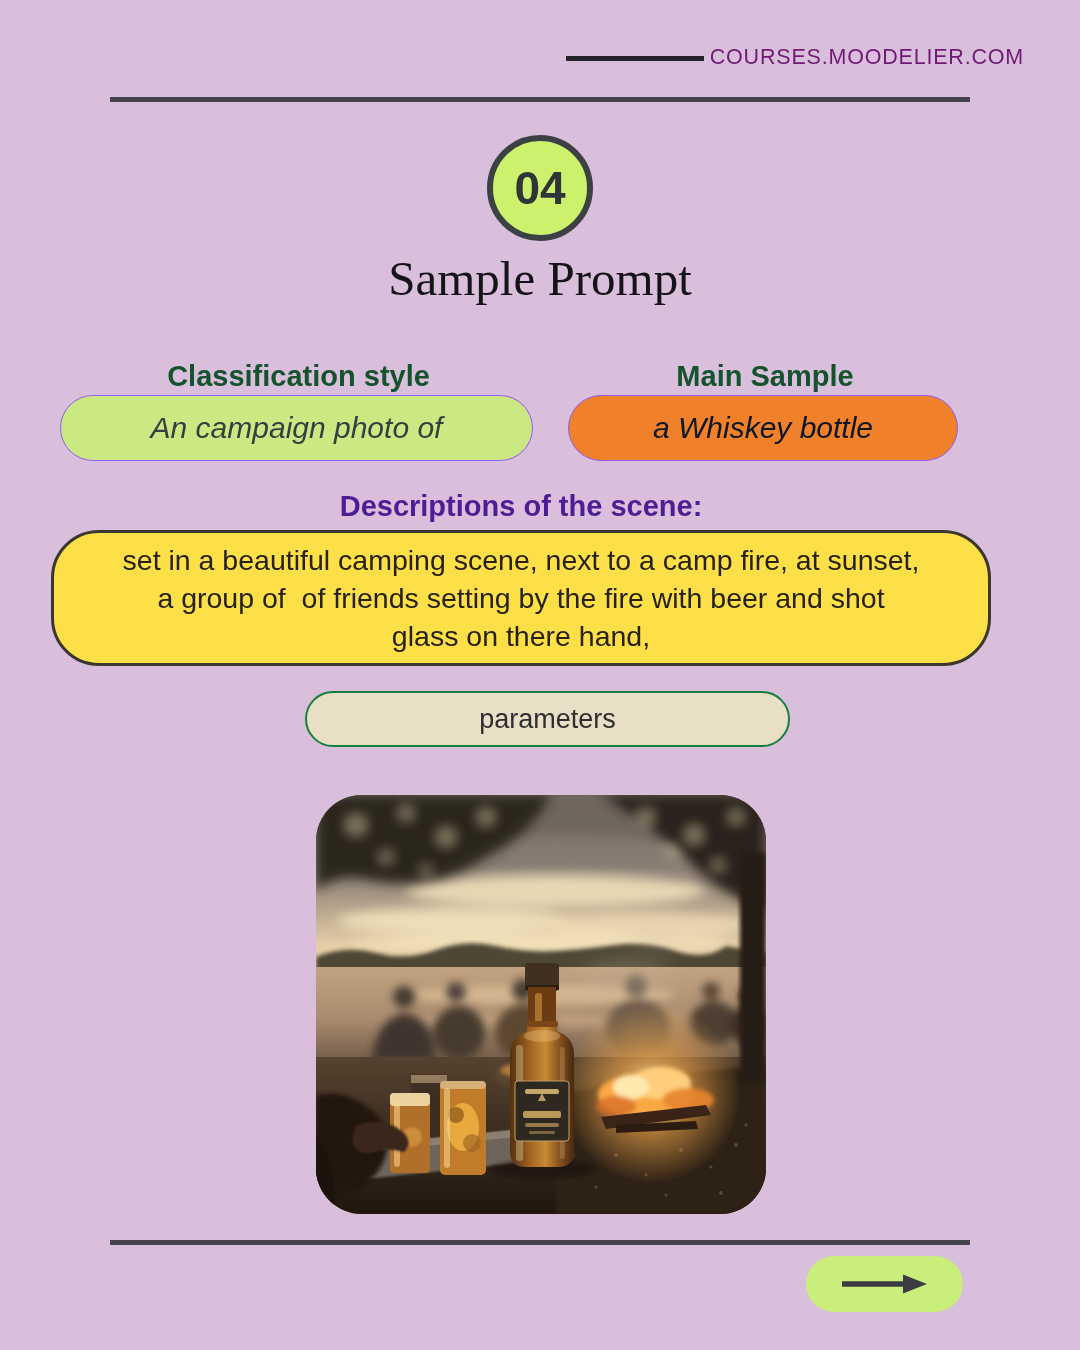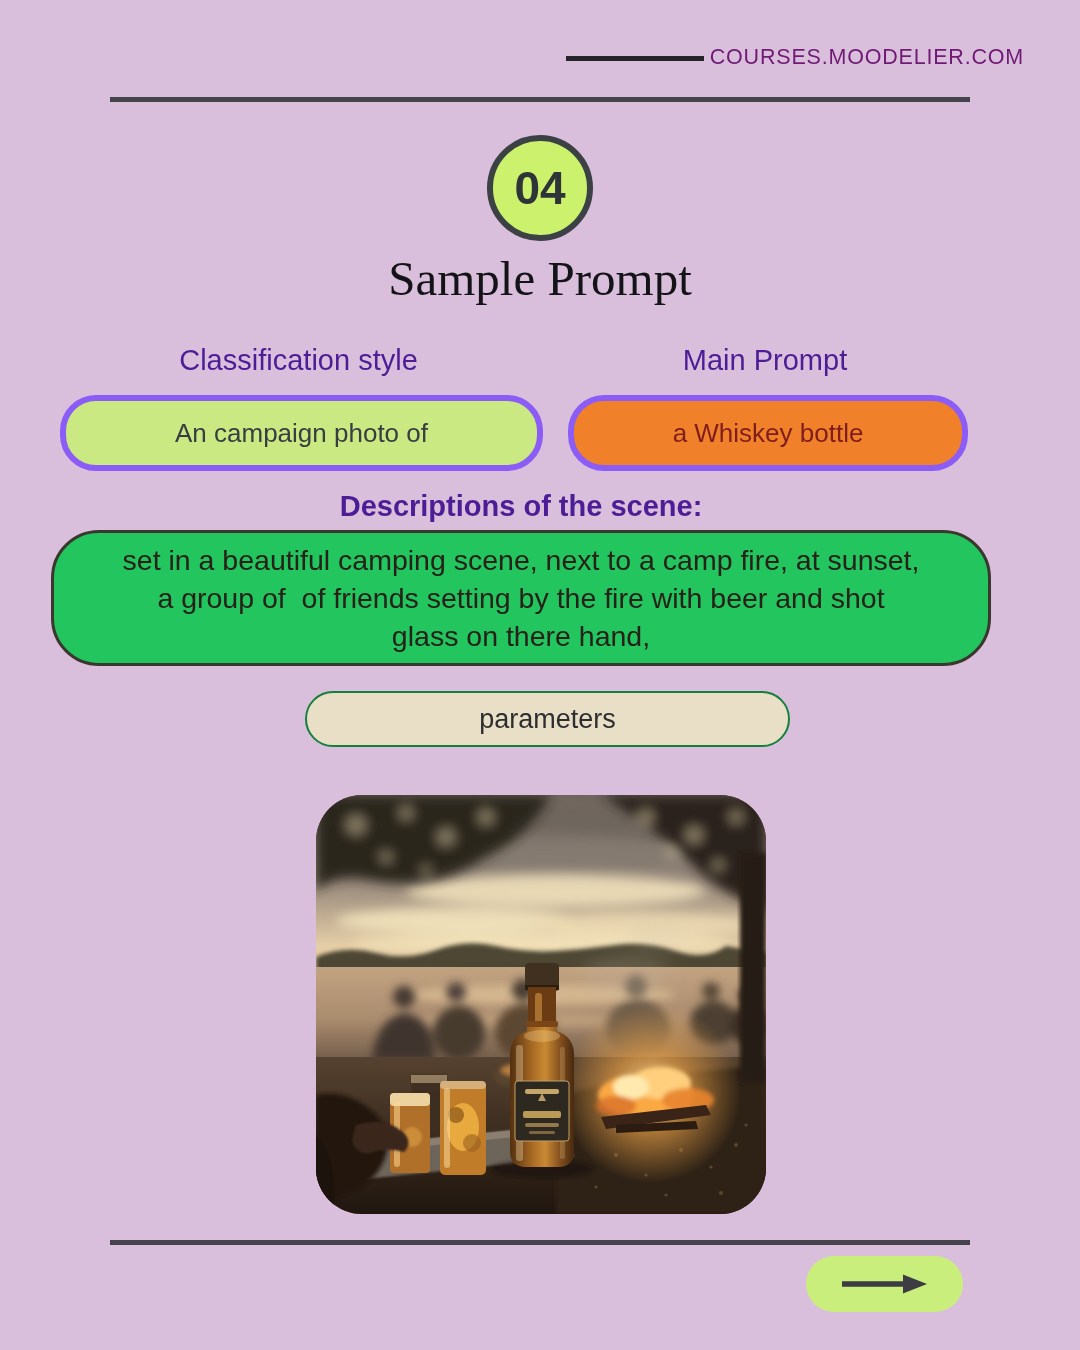--- a/index.html
+++ b/index.html
@@ -21,35 +21,35 @@
     background:#ccf26d; border:6px solid #3c4145; border-radius:50%;
     display:flex; align-items:center; justify-content:center;
     font-family:Liberation Sans, sans-serif; font-weight:700; font-size:46px; color:#2e3437;
   }
   
   .title {
     position:absolute; left:0; top:250px; width:1080px; text-align:center;
     font-family:"Liberation Serif", serif; font-weight:400; font-size:49px; color:#141418;
   }
   
-  .field-label { position:absolute; top:344px; font-size:29px; font-weight:400; color:#4c1d95; text-align:center; }
+  .field-label { position:absolute; top:360px; font-size:29px; font-weight:700; color:#14532d; text-align:center; }
   .label-classification { left:60px;  width:477px; }
   .label-subject        { left:568px; width:394px; }
   .pill {
-    position:absolute; top:395px; height:64px; border:6px solid #8b5cf6; border-radius:36px;
-    display:flex; align-items:center; justify-content:center; font-size:26px;
+    position:absolute; top:395px; height:64px; border:1px solid #8b5cf6; border-radius:36px;
+    display:flex; align-items:center; justify-content:center; font-size:30px;font-style:italic;
   }
   .pill-classification { left:60px;  width:471px; background:#cbe983; color:#373d40; }
-  .pill-subject        { left:568px; width:388px; background:#f0812a; color:#7f1d1d; }
+  .pill-subject        { left:568px; width:388px; background:#f0812a; color:#0f172a; }
   
   .scene-label { position:absolute; left:51px; top:490px; width:940px; text-align:center;
                  font-size:29px; font-weight:700; color:#4c1d95; }
   .scene-box {
     position:absolute; left:51px; top:530px; width:934px; height:130px;
-    background:#22c55e; border:3px solid #3a372f; border-radius:48px;
+    background:#fde047; border:3px solid #3a372f; border-radius:48px;
     display:flex; flex-direction:column; align-items:center; justify-content:center;
     font-size:28.5px; line-height:38px; color:#272119;
   }
   .scene-box .line { white-space:pre; }
   .params-pill {
     position:absolute; left:305px; top:691px; width:481px; height:52px;
     background:#e8dfc6; border:2px solid #15803d; border-radius:28px;
     display:flex; align-items:center; justify-content:center;
     font-size:27px; color:#2e2e30;
   }
@@ -77,21 +77,21 @@
   <div class="site-url">COURSES.MOODELIER.COM</div>
   <div class="rule rule-top"></div>
 
   <div class="badge">
     <span>04</span>
   </div>
 
   <div class="title">Sample Prompt</div>
 
   <div class="field-label label-classification">Classification style</div>
-  <div class="field-label label-subject">Main Prompt</div>
+  <div class="field-label label-subject">Main Sample</div>
 
   <div class="pill pill-classification">
     <span>An campaign photo of</span>
   </div>
   <div class="pill pill-subject">
     <span>a Whiskey bottle</span>
   </div>
 
   <div class="scene-label">Descriptions of the scene:</div>
   <div class="scene-box">

